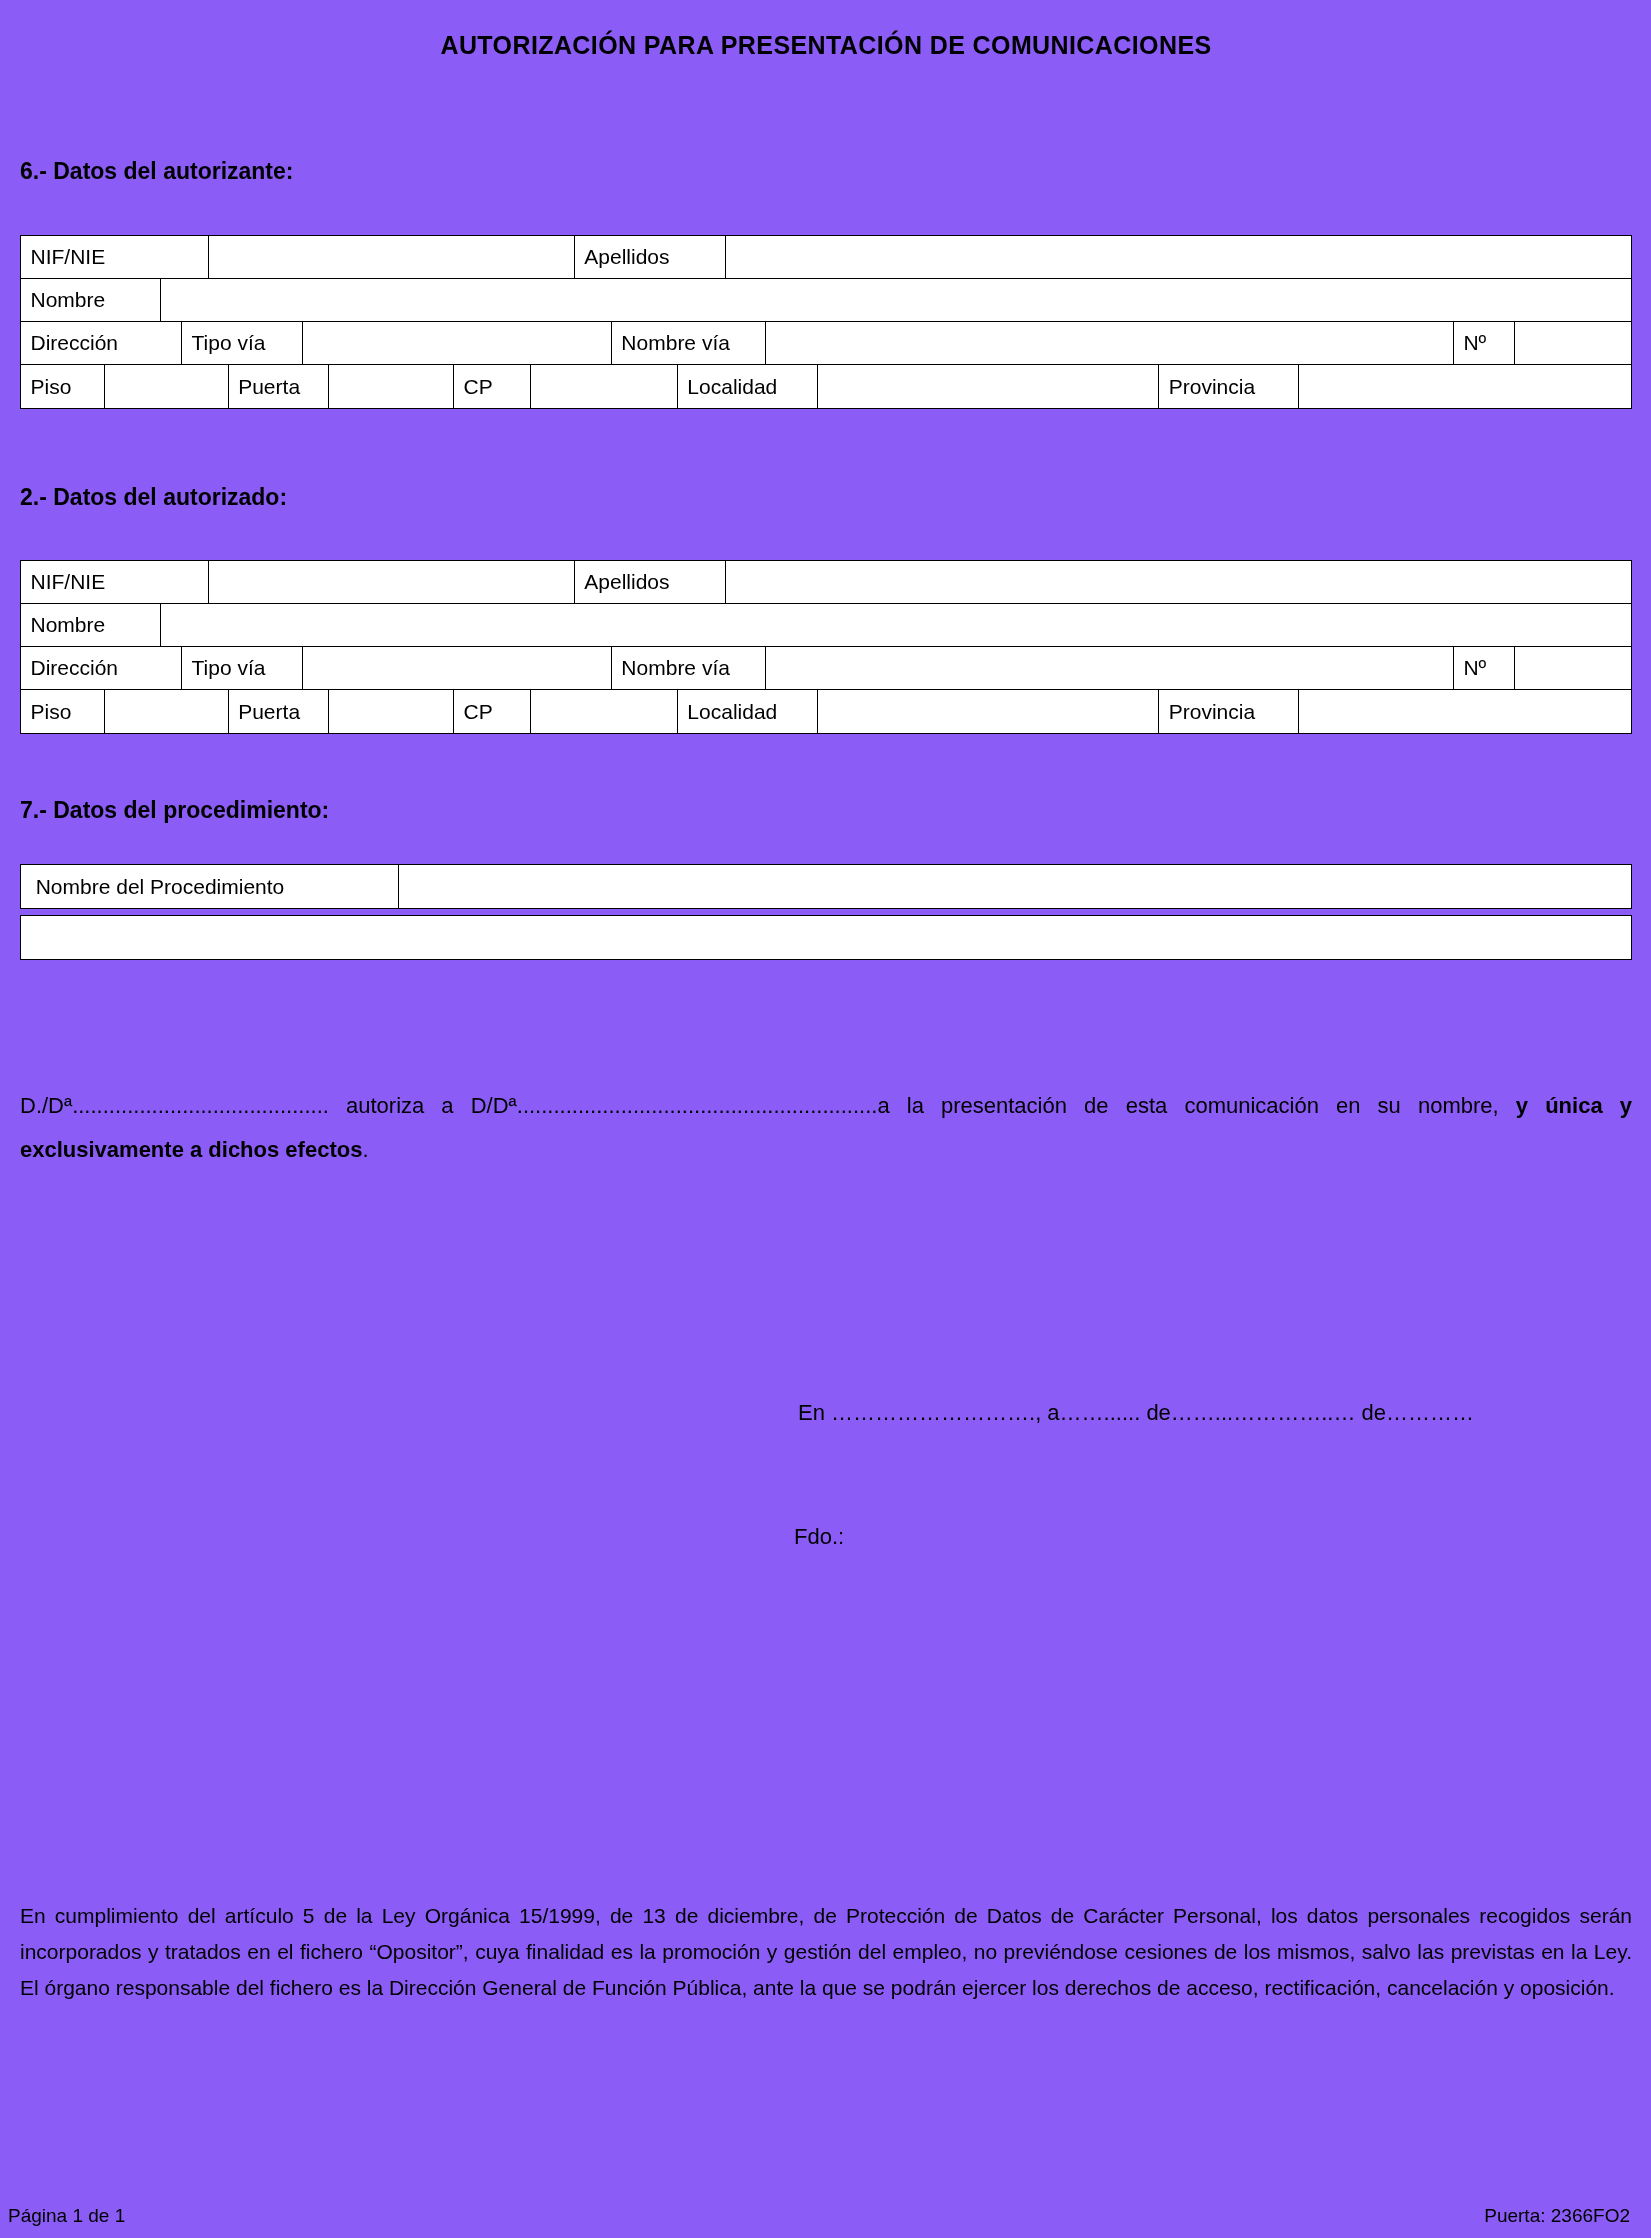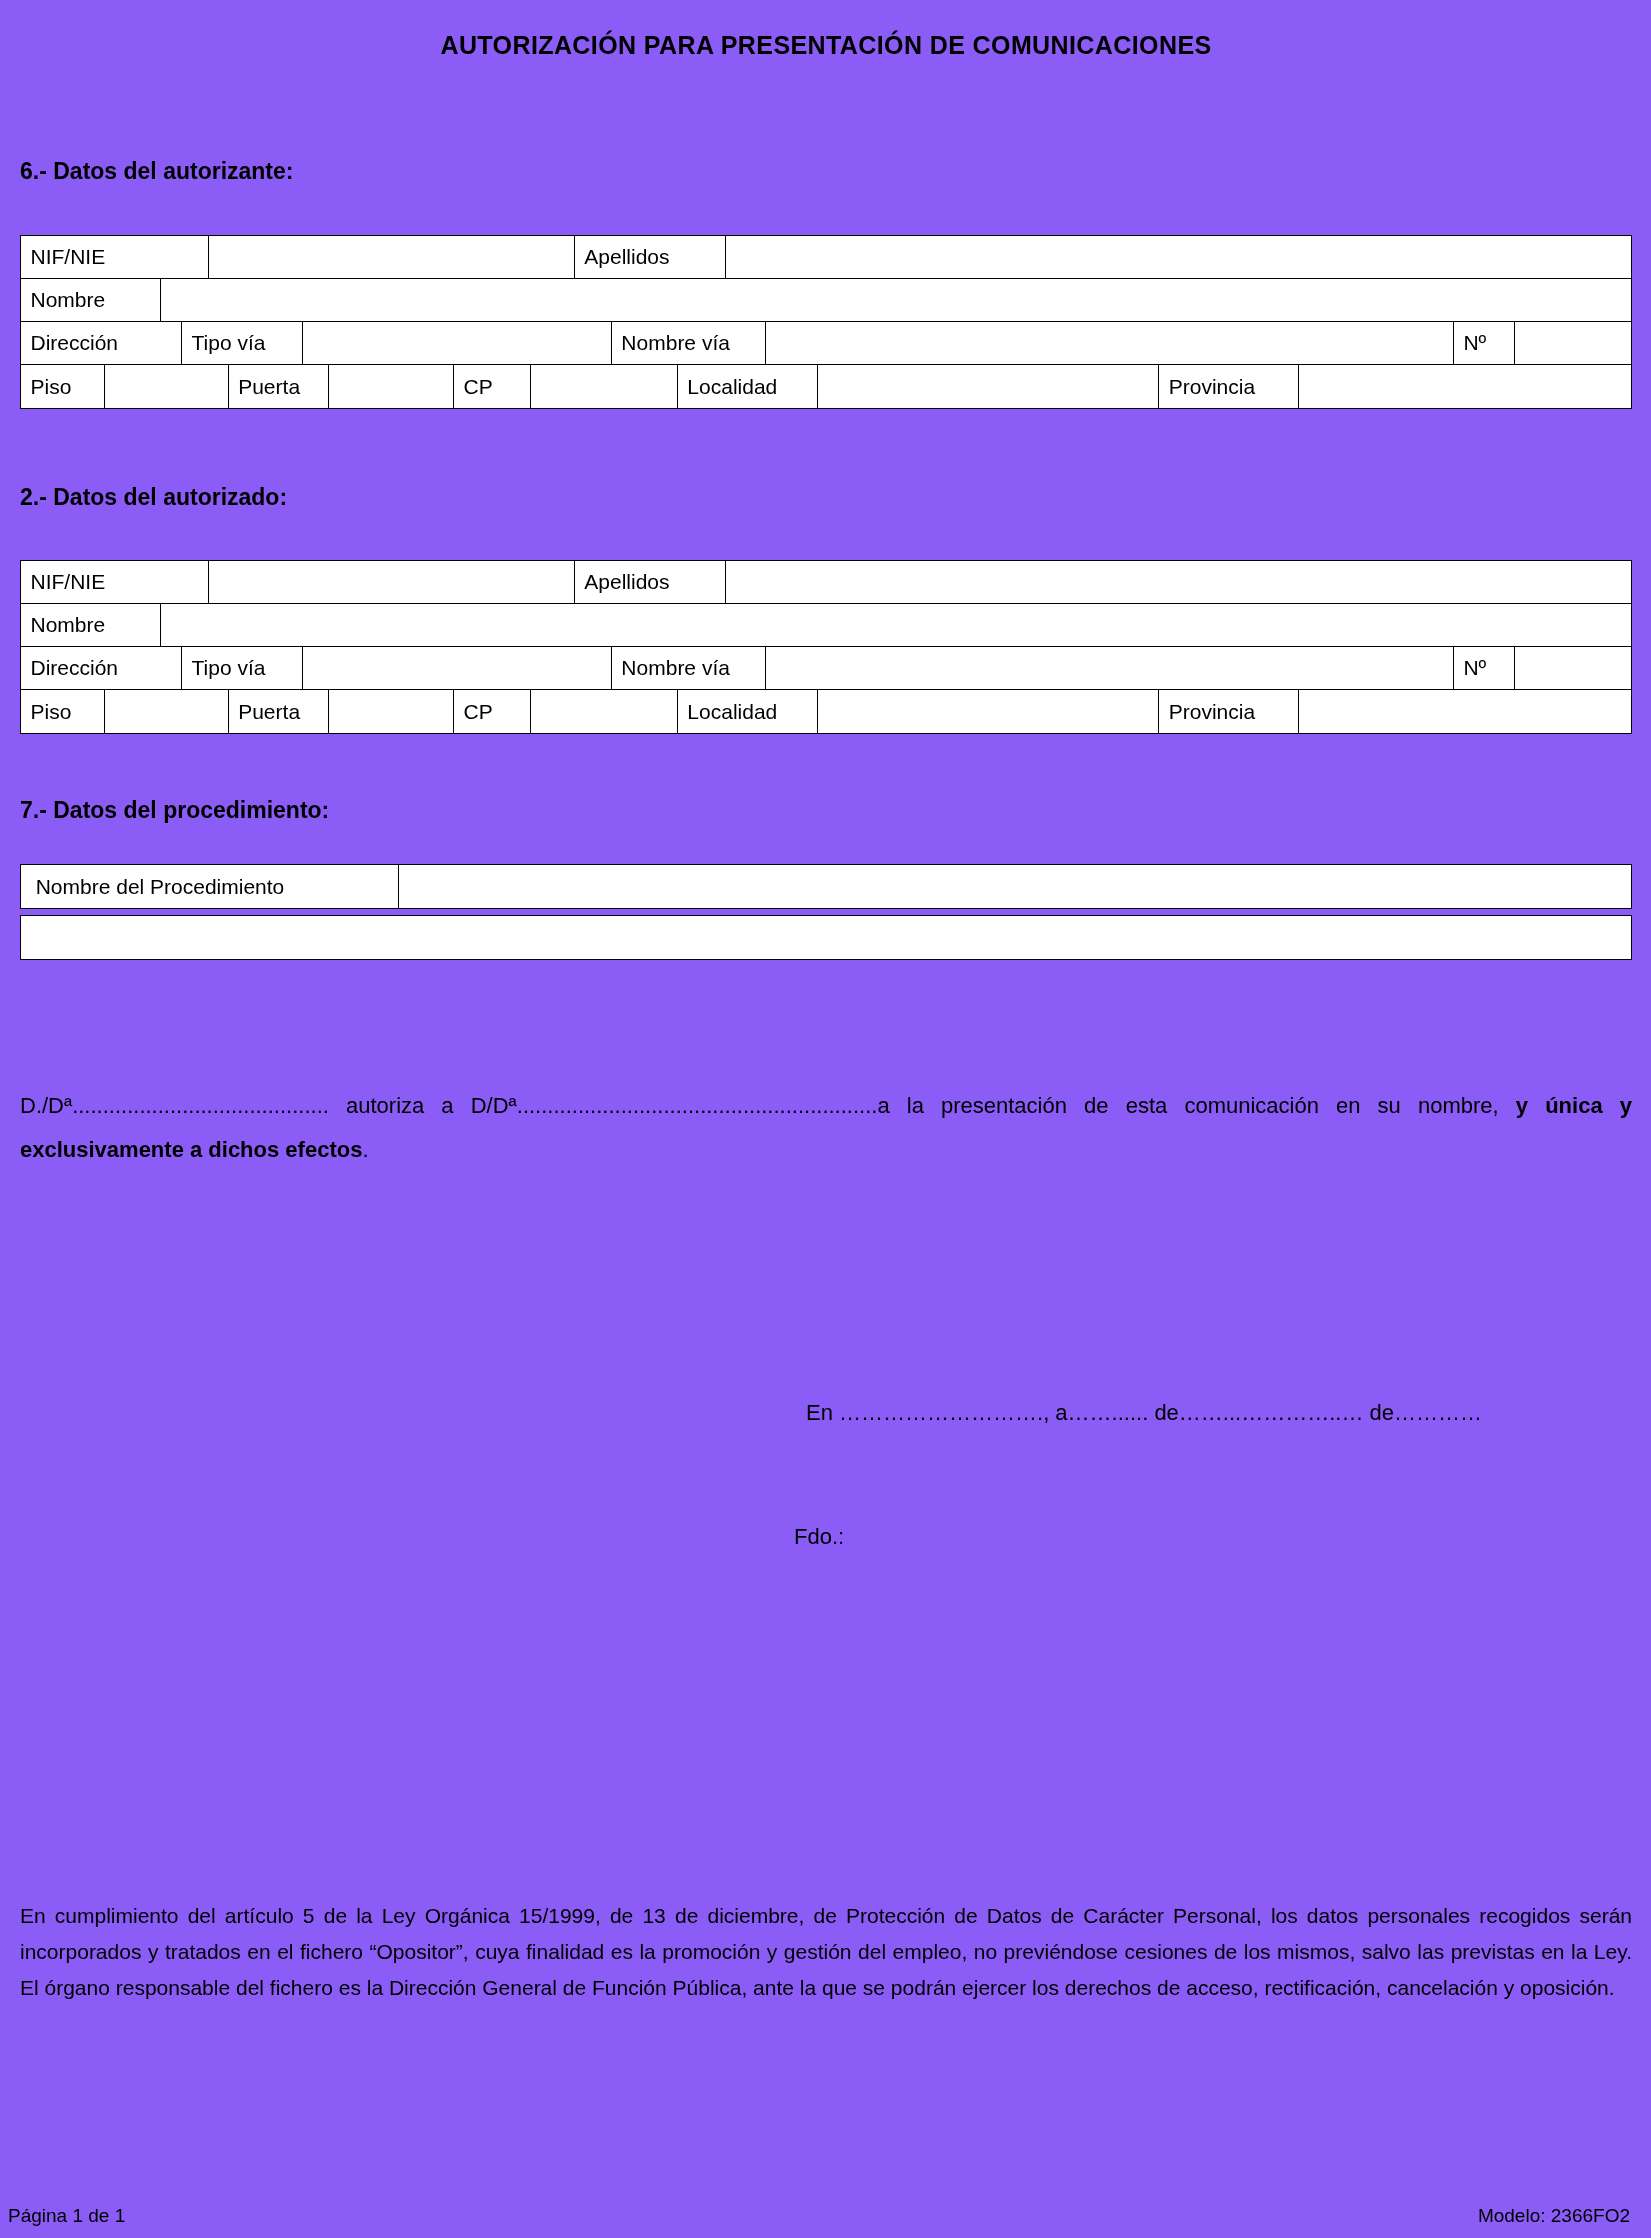--- a/index.html
+++ b/index.html
@@ -62,21 +62,20 @@
     line-height: 44px;
     text-align: justify;
   }
   .auth .b { font-weight: bold; }
   .dateline {
     position: absolute;
     top: 1400px;
     left: 798px;
     font-size: 22px;
     white-space: nowrap;
-    margin-left: 8px;
   }
   .fdo {
     position: absolute;
     top: 1524px;
     left: 794px;
     font-size: 22px;
   }
   .legal {
     position: absolute;
     top: 1898px;
@@ -193,16 +192,16 @@
   </div>
 
   <div class="auth"><span>D./Dª.......................................... autoriza a D/Dª...........................................................a la presentación de esta comunicación en su nombre, </span><span class="b">y única y exclusivamente a dichos efectos</span><span>.</span></div>
 
   <div class="dateline">En ………………………., a……...... de……...…………..… de…………</div>
   <div class="fdo">Fdo.:</div>
 
   <div class="legal">En cumplimiento del artículo 5 de la Ley Orgánica 15/1999, de 13 de diciembre, de Protección de Datos de Carácter Personal, los datos personales recogidos serán incorporados y tratados en el fichero “Opositor”, cuya finalidad es la promoción y gestión del empleo, no previéndose cesiones de los mismos, salvo las previstas en la Ley. El órgano responsable del fichero es la Dirección General de Función Pública, ante la que se podrán ejercer los derechos de acceso, rectificación, cancelación y oposición.</div>
 
   <div class="footer-left">Página 1 de 1</div>
-  <div class="footer-right">Modelo: 2366FO2</div>
+  <div class="footer-right">Puerta: 2366FO2</div>
 
 </div>
 
 
 </body></html>

